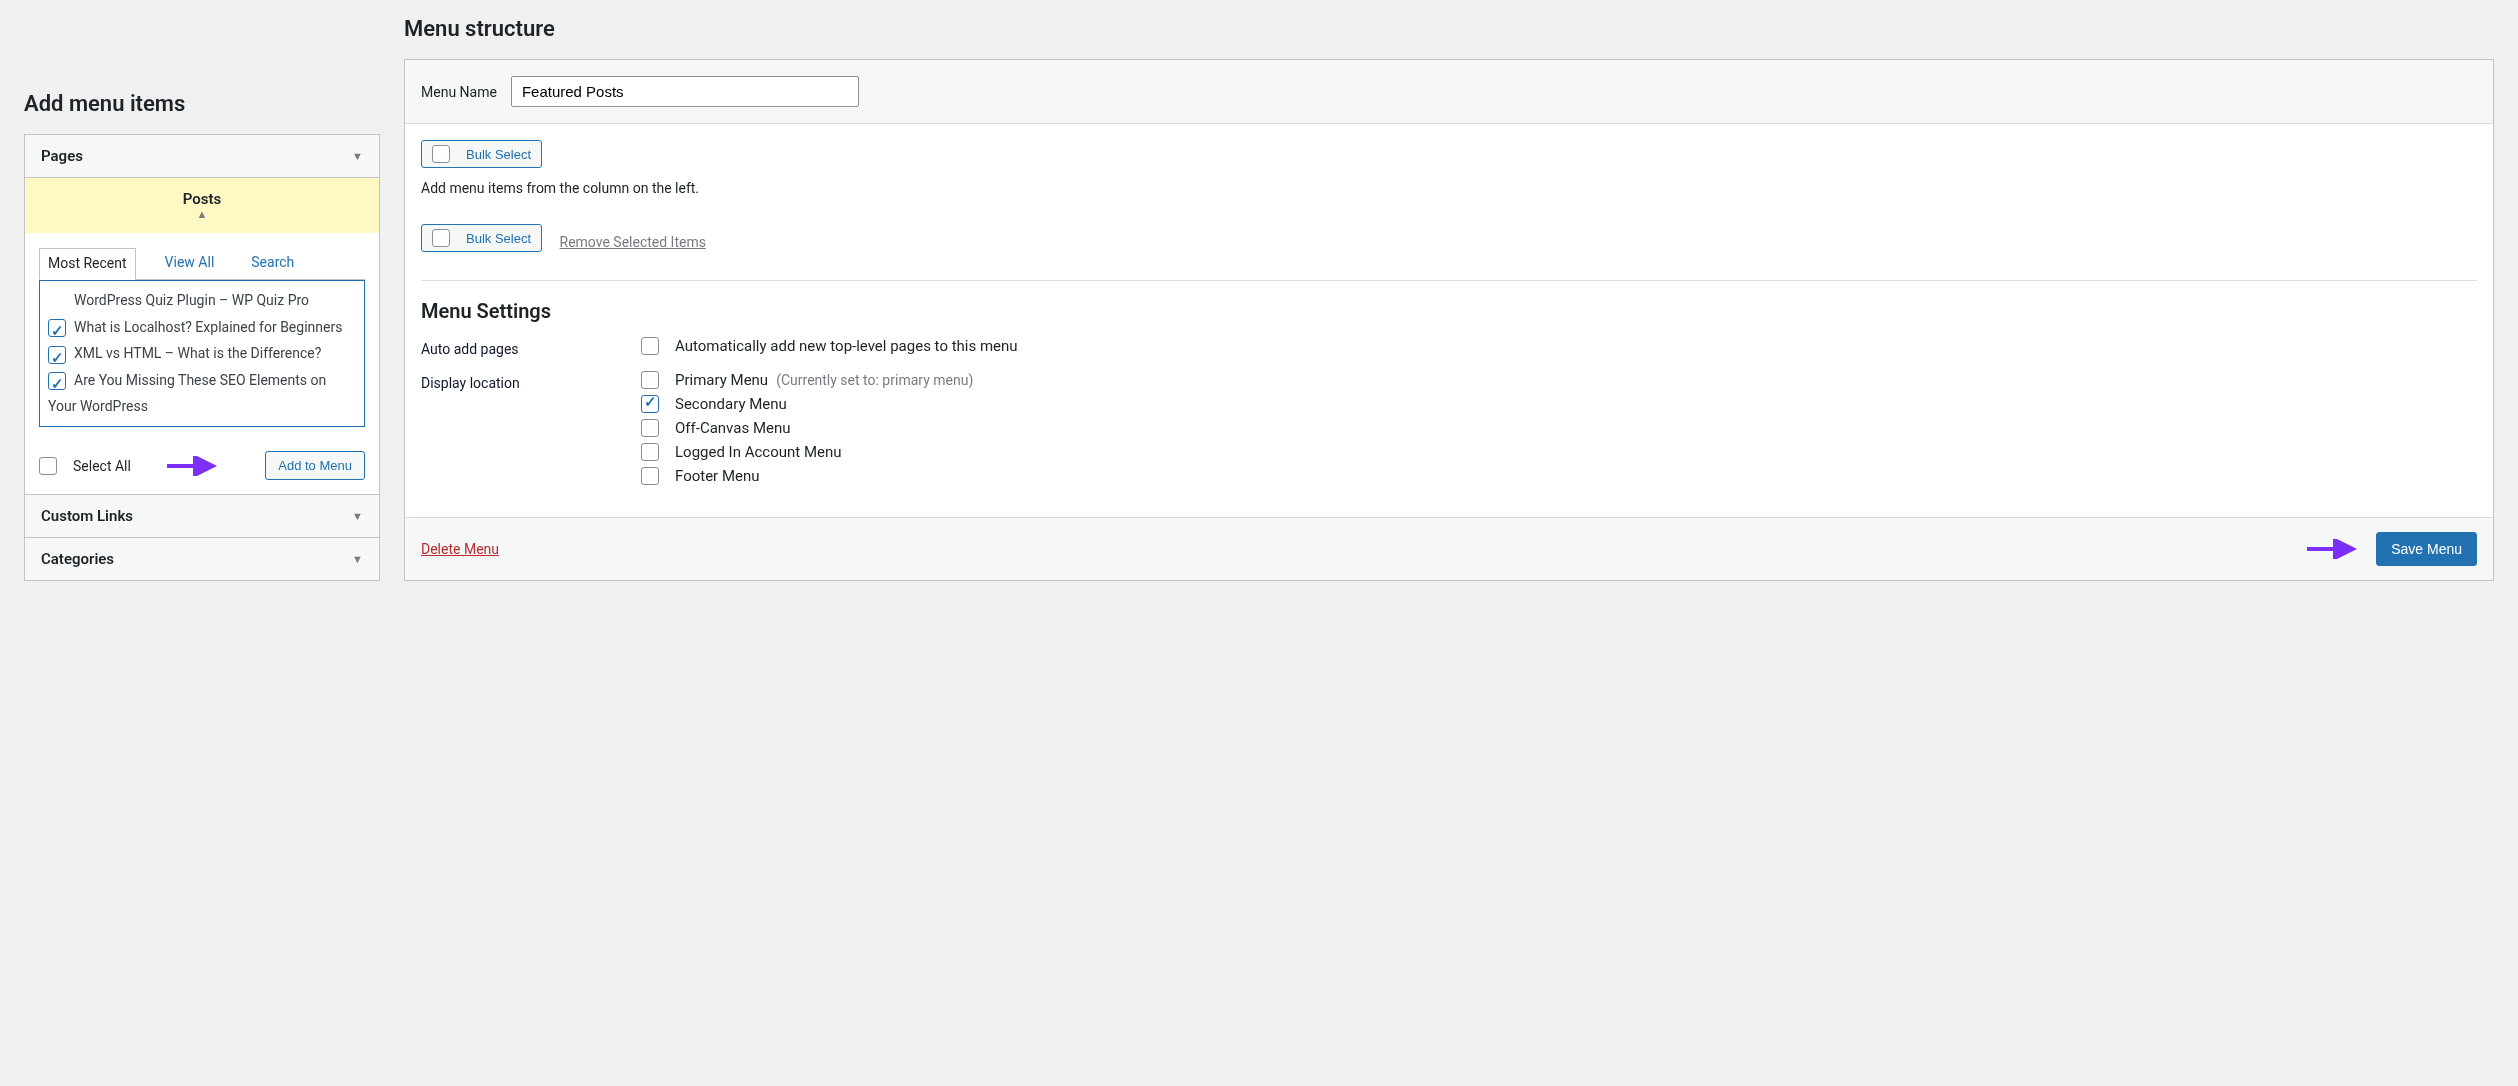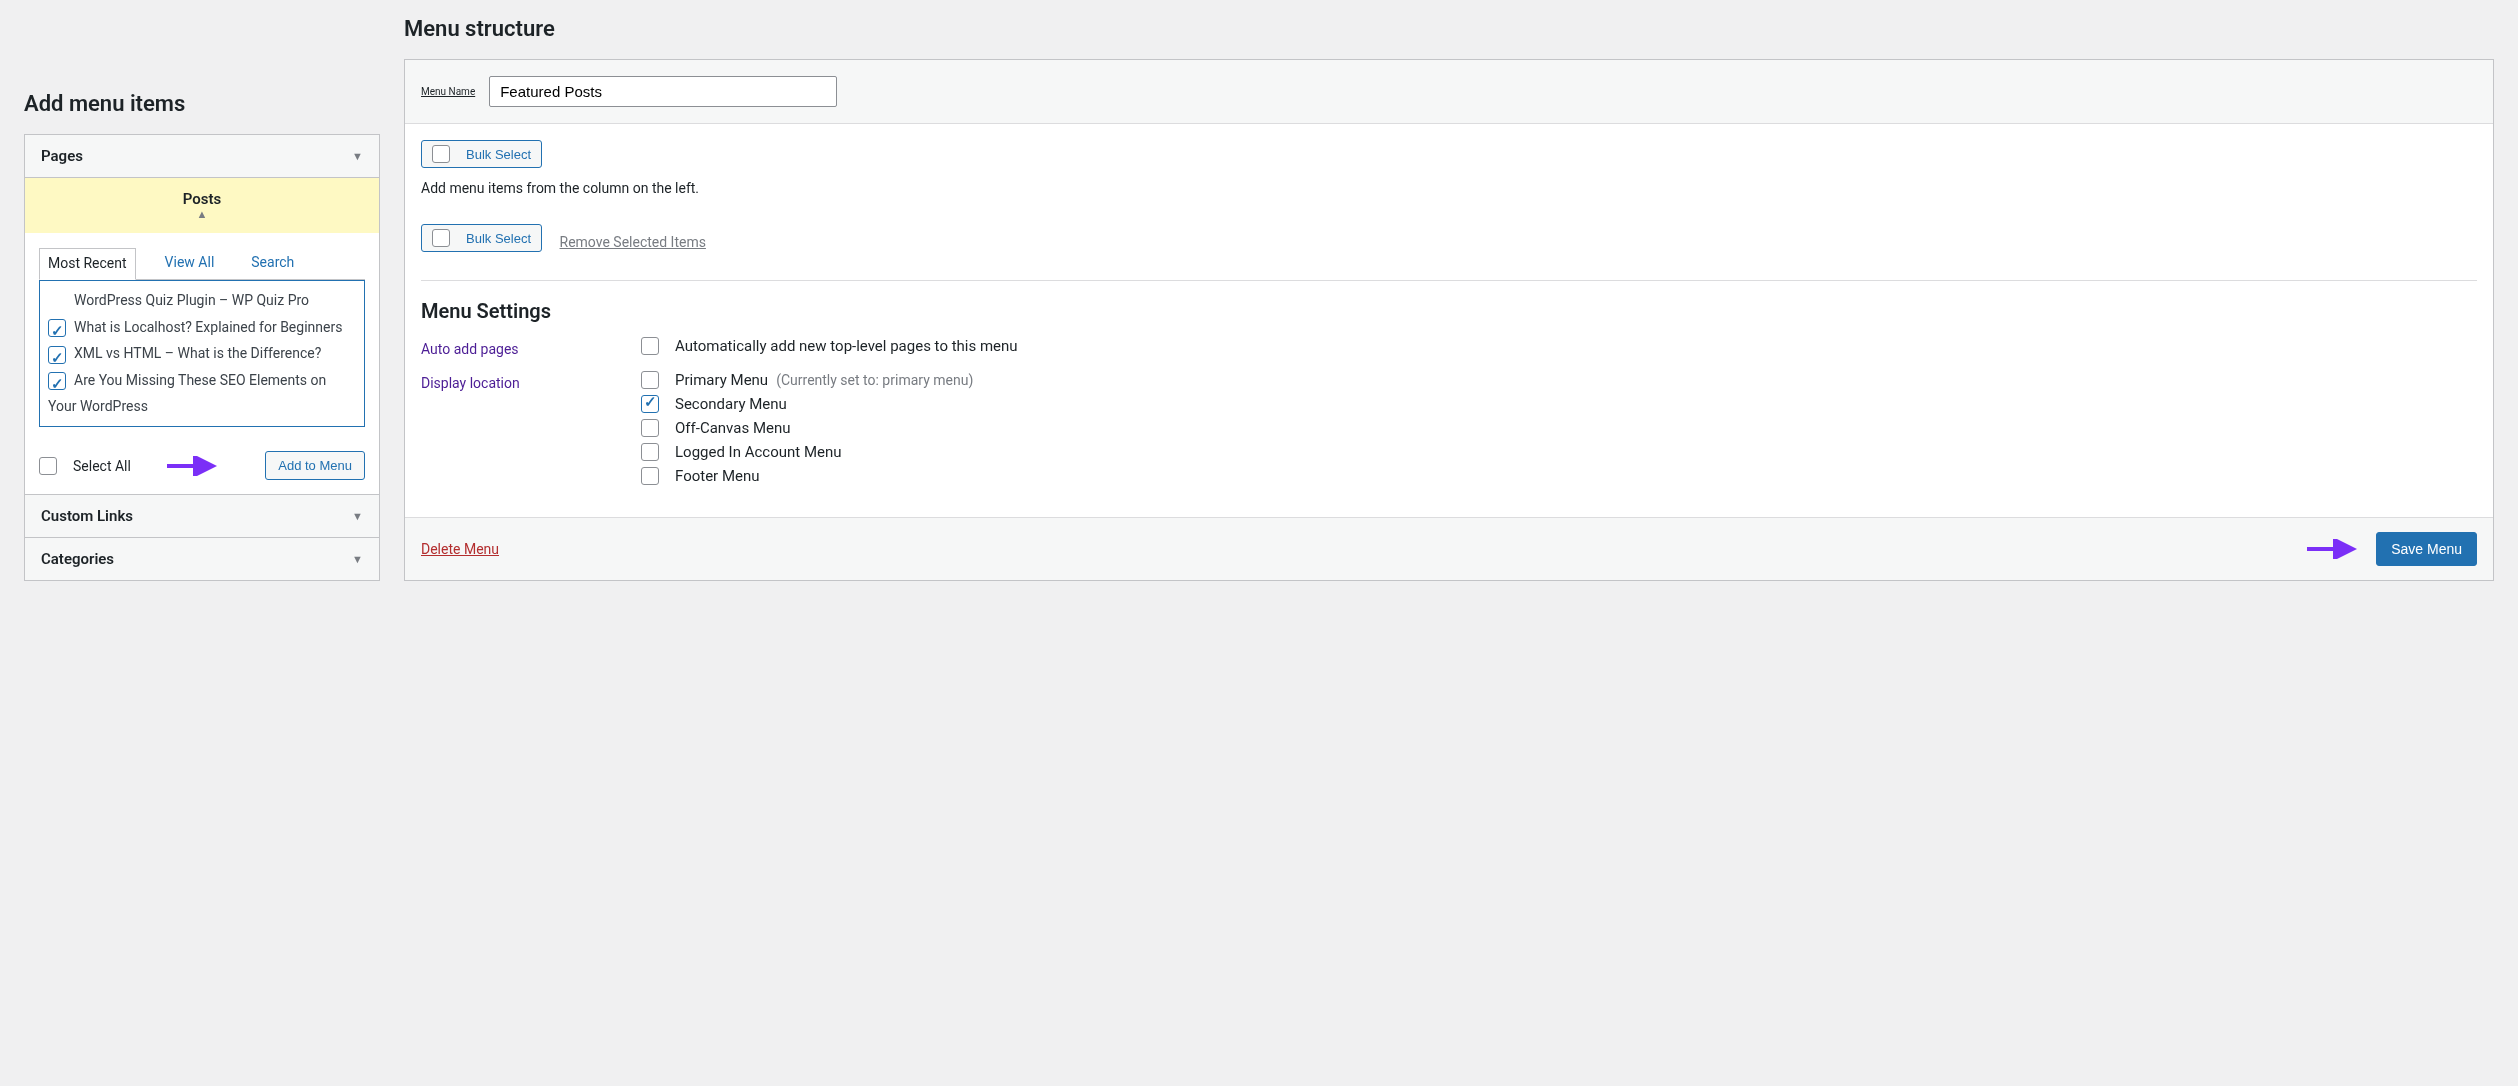--- a/index.html
+++ b/index.html
@@ -71,35 +71,35 @@
   }
   .btn-small { padding: 4px 10px; font-size: 13px; display: inline-flex; align-items: center; gap: 8px;}
 
   .menu-edit {
     border: 1px solid #c3c4c7; background: #fff;
   }
   .menu-header {
     display: flex; align-items: center; gap: 14px;
     padding: 16px; background: #f6f7f7; border-bottom: 1px solid #dcdcde;
   }
-  .menu-header label { font-size: 10px; color: #1d2327; text-decoration: underline; }
+  .menu-header label { font-size: 14px; color: #1d2327; }
   .menu-name-input {
     border: 1px solid #8c8f94; padding: 6px 10px; font-size: 15px;
     width: 348px; background: #fff; border-radius: 2px;
   }
   .menu-body { padding: 16px; }
   .bulk-row { margin-bottom: 12px; }
   .hint { color: #1d2327; margin-bottom: 28px; }
   .remove-link {
     color: #787c82; text-decoration: underline; margin-left: 14px; font-size: 14px;
   }
   hr.sep { border: none; border-top: 1px solid #dcdcde; margin: 28px 0 18px; }
   h3.settings-title { font-size: 20px; font-weight: 600; margin: 0 0 14px 0; }
   .setting-row { display: flex; align-items: flex-start; margin-bottom: 10px; }
-  .setting-label { width: 220px; color: #4c1d95; font-size: 14px; padding-top: 4px;}
+  .setting-label { width: 220px; color: #0f172a; font-size: 14px; padding-top: 4px;}
   .setting-opts { flex: 1; }
   .opt { display: flex; align-items: center; gap: 8px; margin-bottom: 6px; font-size: 15px;}
   .opt .hint-sm { color: #787c82; font-size: 14px; }
   .menu-footer {
     display: flex; justify-content: space-between; align-items: center;
     padding: 14px 16px; background: #f6f7f7; border-top: 1px solid #dcdcde;
   }
   .delete-link { color: #b32d2e; text-decoration: underline; font-size: 14px; }
 
   .arrow {

